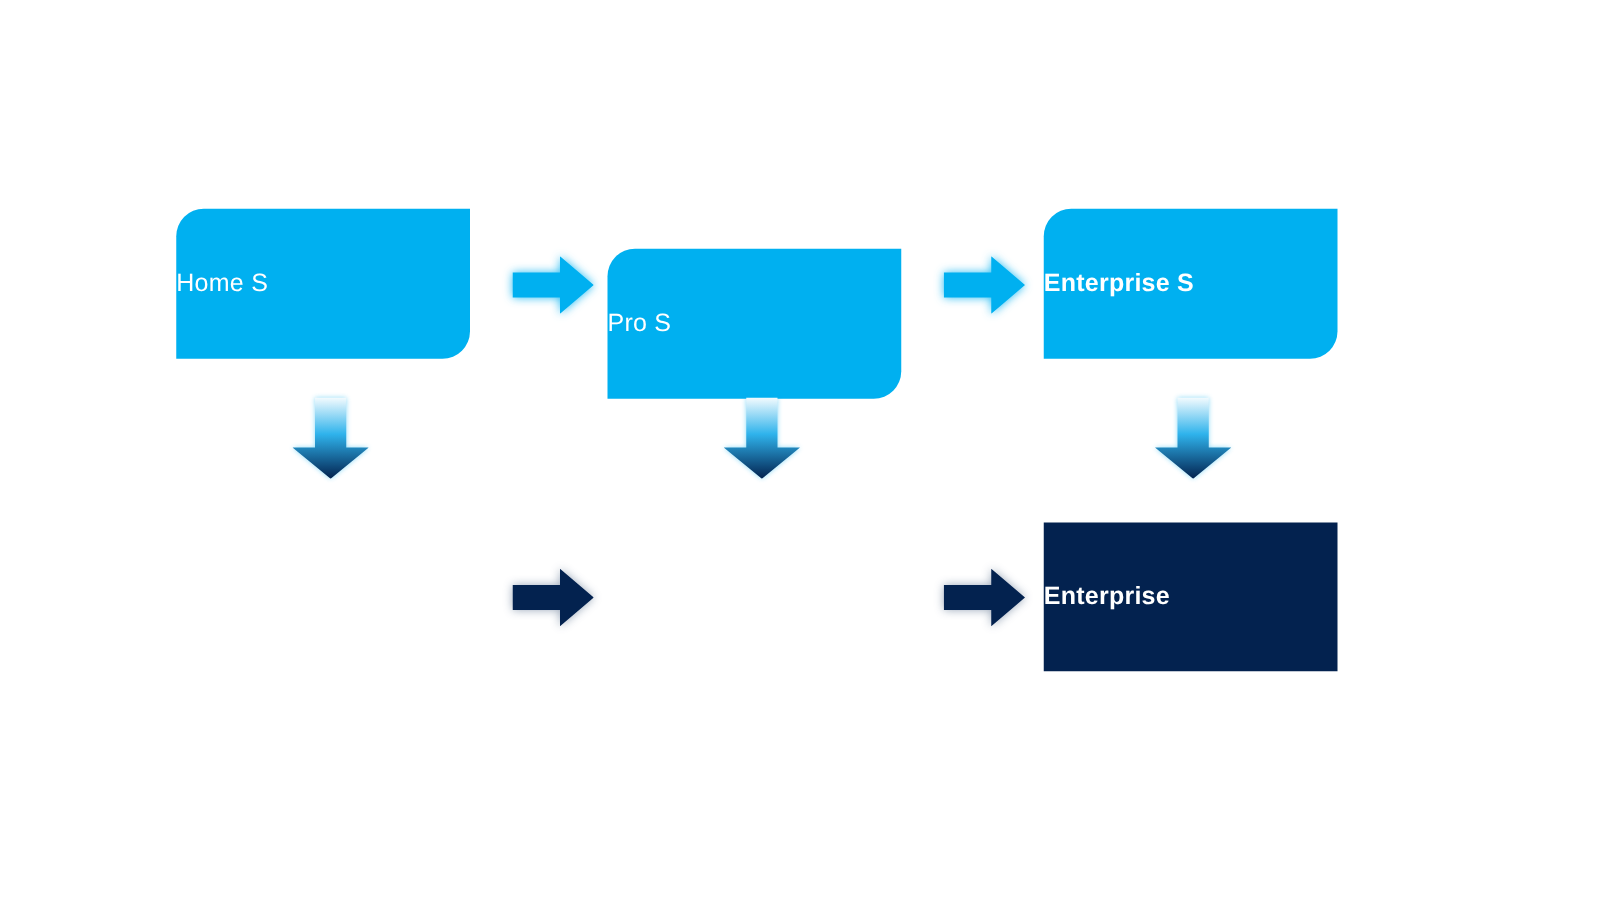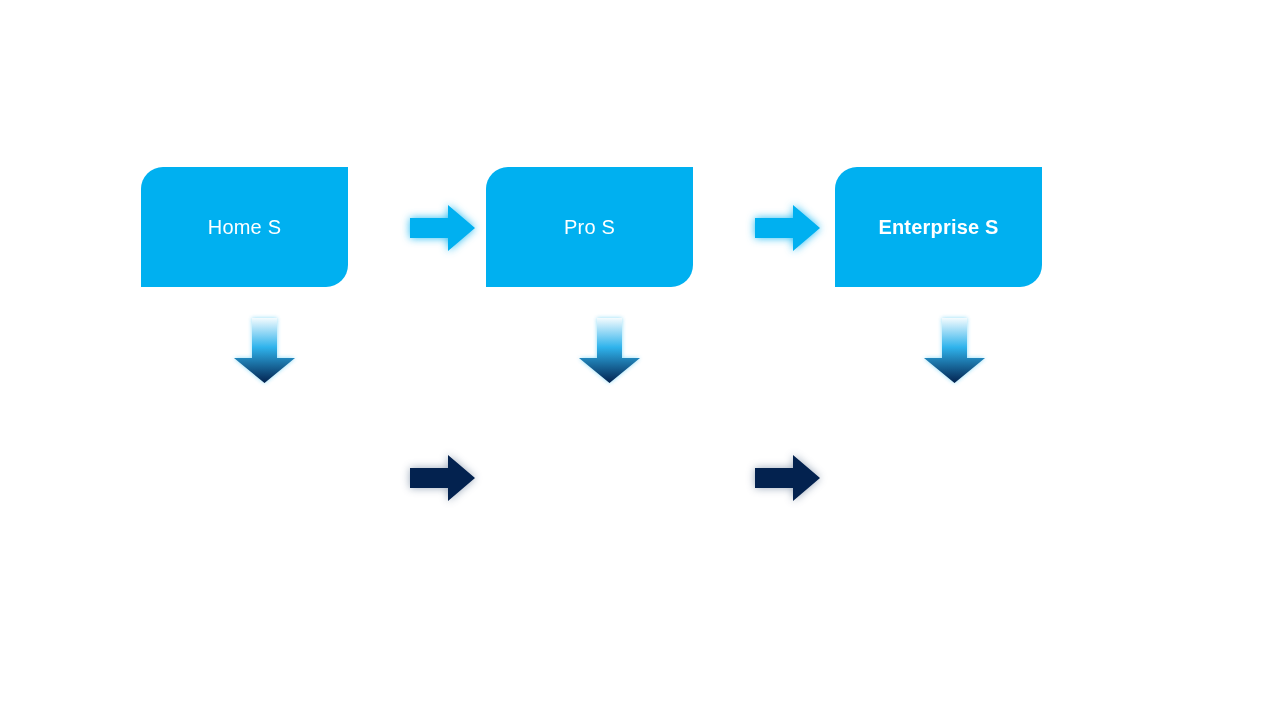--- a/index.html
+++ b/index.html
@@ -10,41 +10,41 @@
   .canvas {
     position: relative;
     width: 1280px;
     height: 720px;
     background: var(--background, #ffffff);
     overflow: hidden;
     font-family: "Liberation Sans", sans-serif;
   }
   .box {
     position: absolute;
-    width: 207px;
+    width: 235px;
     display: flex;
     align-items: center;
-    justify-content: center;
+    justify-content: flex-start;
     color: var(--text, #ffffff);
     font-size: 20px;
     letter-spacing: 0.2px;
   }
   .box.top {
     top: 167px;
     height: 120px;
     background: var(--light-blue, #00B0F0);
     border-radius: 22px 0 22px 0;
   }
   .box.bottom {
     top: 418px;
     height: 119px;
     background: var(--dark-navy, #03224F);
   }
   .col1 { left: 141px; }
-  .col2 { left: 486px; }
+  .col2 { left: 486px; margin-top: 32px; }
   .col3 { left: 835px; font-weight: bold; }
 
   .arrow { position: absolute; display: block; }
   .arrow-right-light { filter: drop-shadow(0 0 4px rgba(0, 176, 240, 0.85)); }
   .arrow-right-dark  { filter: drop-shadow(0 0 4px rgba(3, 34, 79, 0.40)); }
   .arrow-down        { filter: drop-shadow(0 0 2px rgba(0, 176, 240, 0.45)); }
 </style>
 </head>
 <body>
 
@@ -53,20 +53,23 @@
   <div class="box top col1">
     <span>Home S</span>
   </div>
   <div class="box top col2">
     <span>Pro S</span>
   </div>
   <div class="box top col3">
     <span>Enterprise S</span>
   </div>
 
+  <div class="box bottom col3">
+    <span>Enterprise</span>
+  </div>
 
   <svg class="arrow arrow-right-light" style="left:410px; top:205px;" width="65" height="46" viewBox="0 0 65 46">
     <polygon points="0,13 38,13 38,0 65,23 38,46 38,33 0,33" fill="#00B0F0"></polygon>
   </svg>
   <svg class="arrow arrow-right-light" style="left:755px; top:205px;" width="65" height="46" viewBox="0 0 65 46">
     <polygon points="0,13 38,13 38,0 65,23 38,46 38,33 0,33" fill="#00B0F0"></polygon>
   </svg>
 
   <svg class="arrow arrow-right-dark" style="left:410px; top:455px;" width="65" height="46" viewBox="0 0 65 46">
     <polygon points="0,13 38,13 38,0 65,23 38,46 38,33 0,33" fill="#03224F"></polygon>

